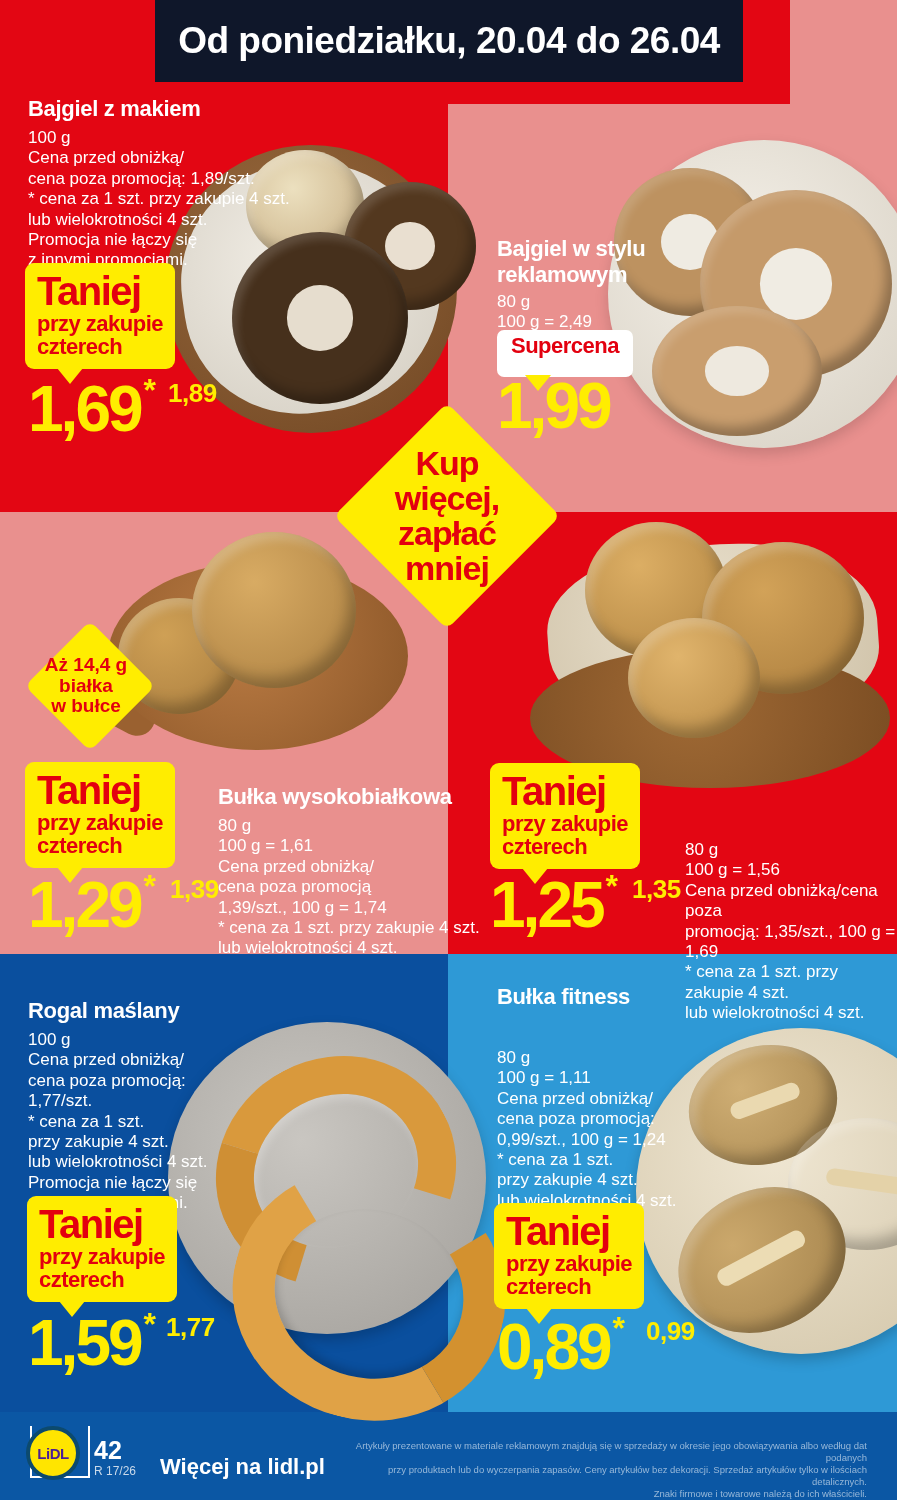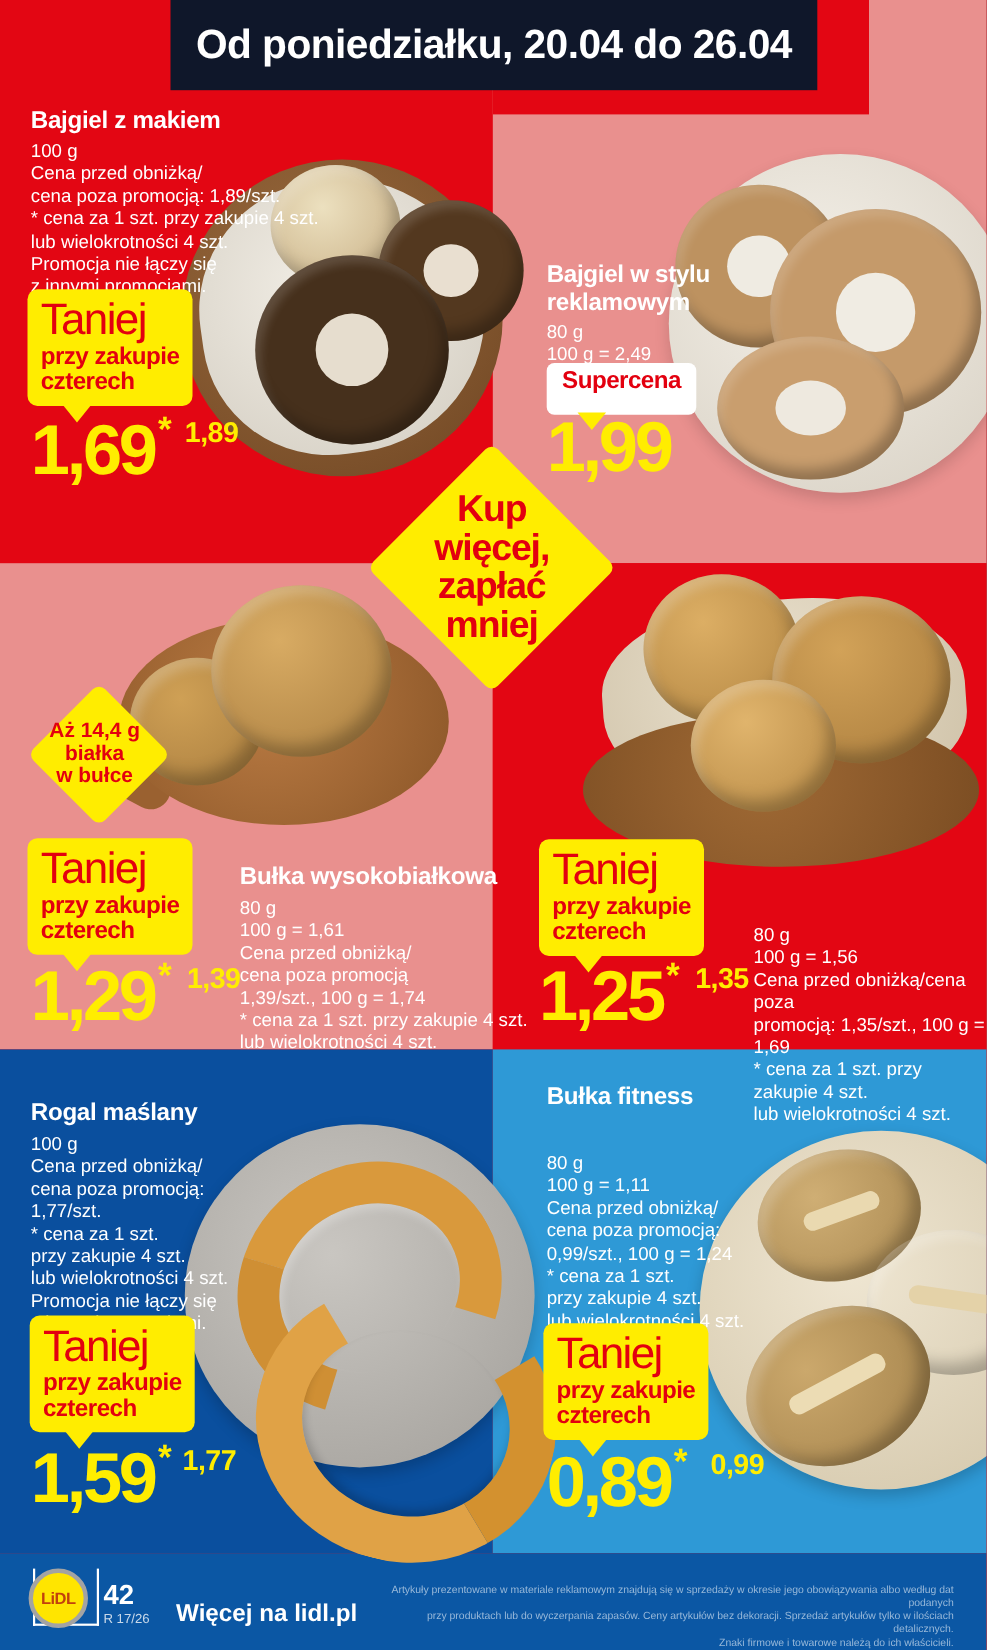--- a/index.html
+++ b/index.html
@@ -18,21 +18,21 @@
   .header-banner{position:absolute;left:155px;top:0;width:588px;height:82px;
       background:#0f172a;display:flex;align-items:center;justify-content:center;
       color:#fff;font-weight:800;font-size:37px;letter-spacing:-0.5px;}
 
   .pname{position:absolute;color:#fff;font-weight:800;font-size:22px;line-height:1.17;
       white-space:pre-line;letter-spacing:-0.3px;}
   .pdetails{position:absolute;color:#fff;font-size:17px;line-height:1.2;white-space:pre-line;}
 
   .taniej{position:absolute;width:128px;background:#ffed00;border-radius:9px;
       padding:9px 10px 10px 12px;}
-  .taniej .t1{font-size:40px;font-weight:400;color:#e3000f;line-height:.95;letter-spacing:-1.5px;}
+  .taniej .t1{font-size:40px;font-weight:700;color:#e3000f;line-height:.95;letter-spacing:-1.5px;}
   .taniej .t2{font-size:22px;font-weight:800;color:#e3000f;line-height:1.04;
       white-space:pre-line;margin-top:3px;letter-spacing:-0.5px;}
   .tail{position:absolute;left:32px;bottom:-15px;width:0;height:0;
       border-left:13px solid transparent;border-right:13px solid transparent;
       border-top:16px solid #ffed00;}
 
   .supercena{position:absolute;background:#ffffff;border-radius:7px;
       padding:3px 14px 18px;font-size:22px;font-weight:800;color:#e3000f;letter-spacing:-0.5px;}
   .supercena .tail{left:28px;bottom:-14px;}
 
@@ -56,23 +56,23 @@
   .bun{position:absolute;border-radius:50%;
       box-shadow:inset -7px -10px 14px rgba(0,0,0,.25), inset 6px 8px 10px rgba(255,255,255,.22);}
   .poppy{background-image:radial-gradient(rgba(15,8,3,.65) 1.6px, transparent 2.1px);background-size:7px 7px;}
   .seeds{background-image:radial-gradient(rgba(70,45,15,.55) 1.3px, transparent 1.8px);background-size:8px 8px;}
   .arc{position:absolute;border-radius:50%;background:transparent;}
   .crack{position:absolute;border-radius:8px;}
 
   .logo-frame{position:absolute;left:30px;top:1426px;width:56px;height:50px;
       border-right:2px solid #fff;border-bottom:2px solid #fff;border-left:2px solid #fff;}
   .lidl-logo{position:absolute;left:26px;top:1426px;width:54px;height:54px;background:#ffe500;
-      border:4px solid #a3a3a3;border-radius:50%;box-sizing:border-box;
+      border:4px solid #0c4a6e;border-radius:50%;box-sizing:border-box;
       display:flex;align-items:center;justify-content:center;
-      color:#c2410c;font-weight:800;font-size:15px;letter-spacing:-0.5px;}
+      color:#4c1d95;font-weight:800;font-size:15px;letter-spacing:-0.5px;}
   .pagenum{position:absolute;left:94px;top:1436px;color:#fff;font-weight:800;font-size:25px;}
   .issue{position:absolute;left:94px;top:1464px;color:#c9d9ea;font-size:12px;}
   .more{position:absolute;left:160px;top:1454px;color:#fff;font-weight:800;font-size:22px;}
   .legal{position:absolute;right:30px;top:1440px;width:520px;text-align:right;
       color:#97b8d9;font-size:9.5px;line-height:1.27;white-space:pre-line;}
 </style>
 </head>
 <body>
 
 <div class="page">

